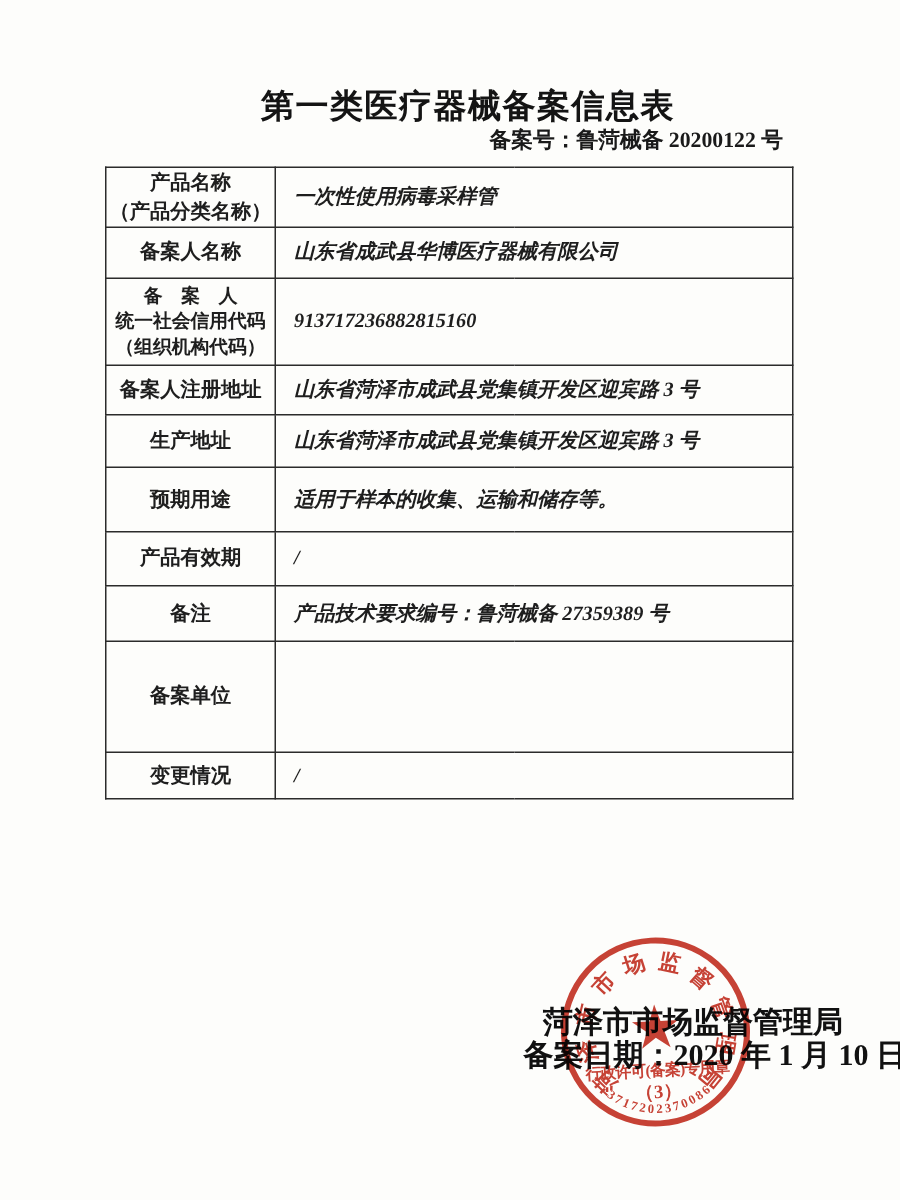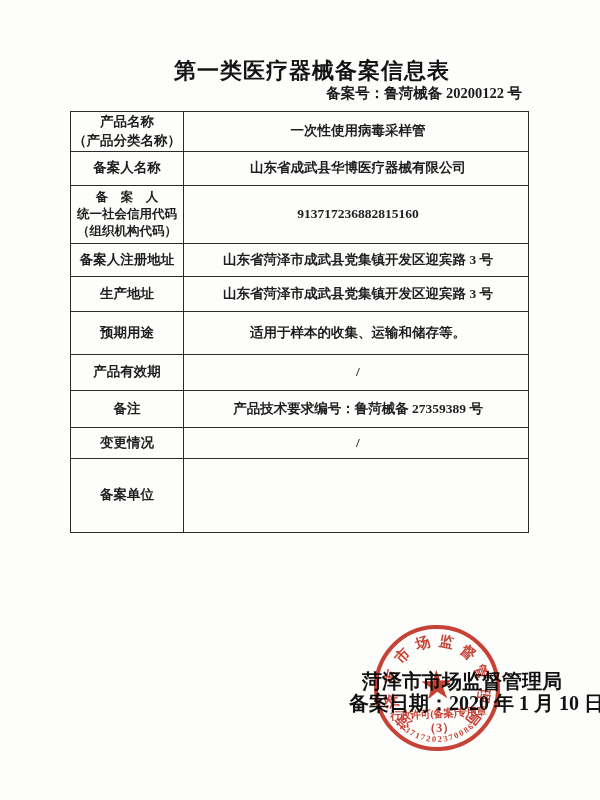--- a/index.html
+++ b/index.html
@@ -31,21 +31,21 @@
     font-size:13.5px;font-weight:600;color:#1e1e1e;
     line-height:1.38;
     overflow:hidden;
   }
   td.lb{
     text-align:center;white-space:pre-line;
     padding:1px 2px;font-size:13.5px;
   }
   td.lb.small{font-size:12.5px;}
   td.val{
-    text-align:center;padding:2px 8px 2px 12px;white-space:pre-line;
+    text-align:left;padding:2px 8px 2px 12px;white-space:pre-line;font-style:italic;
   }
   td.val.specs{letter-spacing:.3px;}
   .issuer-line{
     position:absolute;font-size:20px;font-weight:700;color:#111;
     white-space:nowrap;z-index:2;
   }
   .issuer-authority{left:362px;top:668px;}
   .issuer-date{left:349px;top:690px;}
   
   .stamp{
@@ -120,27 +120,27 @@
       <td class="val" colspan="3">适用于样本的收集、运输和储存等。</td>
     </tr>
     <tr style="height:36px">
       <td class="lb">产品有效期</td>
       <td class="val" colspan="3">/</td>
     </tr>
     <tr style="height:37px">
       <td class="lb">备注</td>
       <td class="val" colspan="3">产品技术要求编号：鲁菏械备 27359389 号</td>
     </tr>
+    <tr style="height:74px">
+      <td class="lb">备案单位</td>
+      <td class="val" colspan="3"></td>
+    </tr>
     <tr style="height:31px">
       <td class="lb">变更情况</td>
       <td class="val" colspan="3">/</td>
-    </tr>
-    <tr style="height:74px">
-      <td class="lb">备案单位</td>
-      <td class="val" colspan="3"></td>
     </tr>
   </tbody>
 </table>
 
 <div class="issuer-line issuer-authority">菏泽市市场监督管理局</div>
 <div class="issuer-line issuer-date">备案日期：2020 年 1 月 10 日</div>
 
 <div class="stamp">
   <div class="stamp-ring"></div>
   <div class="stamp-star">★</div>

